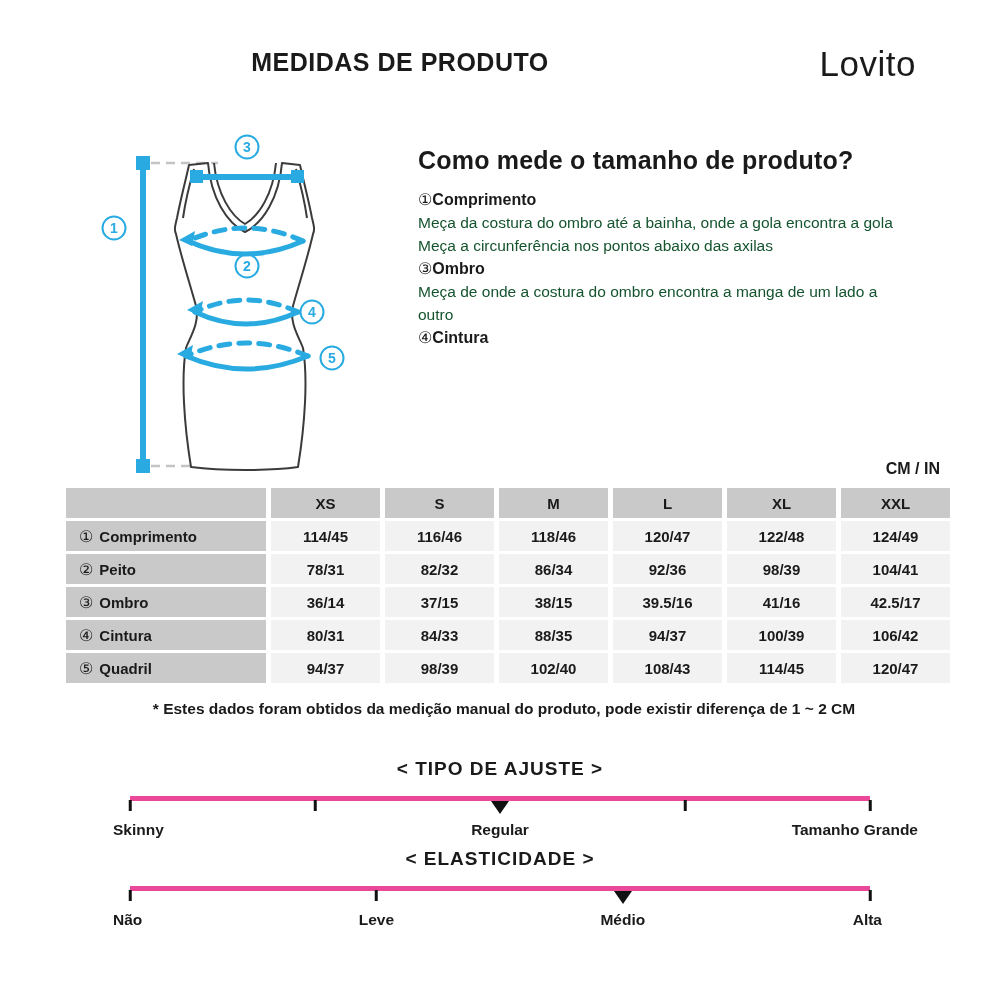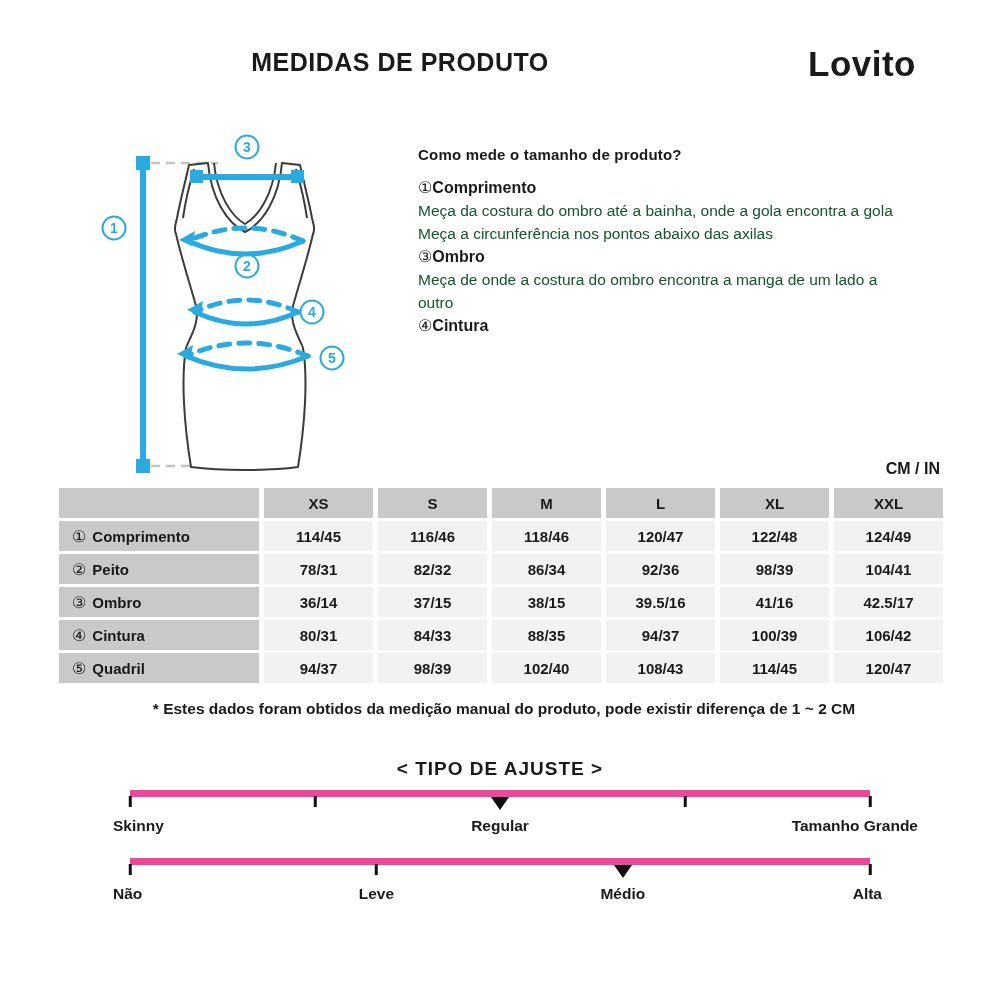--- a/index.html
+++ b/index.html
@@ -2,58 +2,58 @@
 <html><head>
 <meta charset="utf-8">
 <style>
   * { margin:0; padding:0; box-sizing:border-box; }
   html,body { width:1000px; height:1000px; background:#ffffff; overflow:hidden;
     font-family:"Liberation Sans", sans-serif; color:#1a1a1a; }
 
   
   .page-title { position:absolute; top:48px; left:0; width:800px; text-align:center;
     font-size:25px; font-weight:bold; letter-spacing:0.5px; }
-  .brand-logo { position:absolute; top:44px; right:84px; font-size:35px; font-weight:bold;
+  .brand-logo { position:absolute; top:44px; right:84px; font-size:35px; font-weight:normal;
     letter-spacing:0.5px; }
 
   
   .diagram { position:absolute; left:60px; top:126px; width:380px; height:370px; }
 
   
   .guide { position:absolute; left:418px; top:146px; width:500px; }
-  .guide-heading { font-size:15px; font-weight:bold; margin-bottom:13px; letter-spacing:0.2px; }
+  .guide-heading { font-size:25px; font-weight:bold; margin-bottom:13px; letter-spacing:0.2px; }
   .guide-item-label { font-size:16px; line-height:23px; }
   .guide-item-label .gnum { font-weight:normal; font-size:16px; }
   .guide-item-label .gname { font-weight:bold; }
   .gdesc { font-size:15.5px; line-height:23px; color:#14532d; width:485px; }
 
   
   .units-label { position:absolute; top:460px; right:60px; font-size:16px; font-weight:bold; }
 
   
-  .size-table { position:absolute; left:59px; top:488px; width:884px;
+  .size-table { position:absolute; left:66px; top:488px; width:884px;
     display:grid; grid-template-columns:200px repeat(6,1fr);
     column-gap:5px; row-gap:3px; }
   .cell { height:30px; display:flex; align-items:center; justify-content:center;
     font-size:15px; font-weight:bold; background:#f2f2f2; }
   .hcell { background:#c9c9c9; }
   .label-cell { background:#c9c9c9; justify-content:flex-start; padding-left:13px; }
   .label-cell .rnum { font-weight:normal; margin-right:6px; font-size:16px; }
 
   
   .footnote { position:absolute; top:700px; left:4px; width:1000px; text-align:center;
     font-size:15.5px; font-weight:bold; }
 
   
   .scale { position:absolute; left:0; width:1000px; }
   #fit-scale { top:758px; }
   #elasticity-scale { top:848px; }
   .scale-title { text-align:center; font-size:19px; font-weight:bold; letter-spacing:1px; }
-  .track { position:relative; width:740px; margin:10px auto 0; height:40px;
-    border-top:7px solid #ec4899; }
+  .track { position:relative; width:740px; margin:16px auto 0; height:40px;
+    border-top:5px solid #ec4899; }
   .tick { position:absolute; top:-1px; width:2.5px; height:11px; background:#111;
     transform:translateX(-50%); }
   .marker { position:absolute; top:0; width:0; height:0; transform:translateX(-50%);
     border-left:9px solid transparent; border-right:9px solid transparent;
     border-top:13px solid #111; }
   .slabel { position:absolute; top:20px; font-size:15.5px; font-weight:bold; white-space:nowrap; }
   .slabel-left { left:-17px; }
   .slabel-centered { transform:translateX(-50%); }
   #fit-scale .slabel-right { right:-48px; }
   #elasticity-scale .slabel-right { right:-12px; }
@@ -222,20 +222,21 @@
     <div class="tick" style="left:75%"></div>
     <div class="tick" style="left:100%"></div>
     <div class="marker" style="left:50%"></div>
     <div class="slabel slabel-left">Skinny</div>
     <div class="slabel slabel-centered" style="left:50%">Regular</div>
     <div class="slabel slabel-right">Tamanho Grande</div>
   </div>
 </div>
 
 <div class="scale" id="elasticity-scale">
+  <div class="scale-title">&lt; ELASTICIDADE &gt;</div>
   <div class="track">
     <div class="tick" style="left:0%"></div>
     <div class="tick" style="left:33.3%"></div>
     <div class="tick" style="left:100%"></div>
     <div class="marker" style="left:66.6%"></div>
     <div class="slabel slabel-left">Não</div>
     <div class="slabel slabel-centered" style="left:33.3%">Leve</div>
     <div class="slabel slabel-centered" style="left:66.6%">Médio</div>
     <div class="slabel slabel-right">Alta</div>
   </div>

